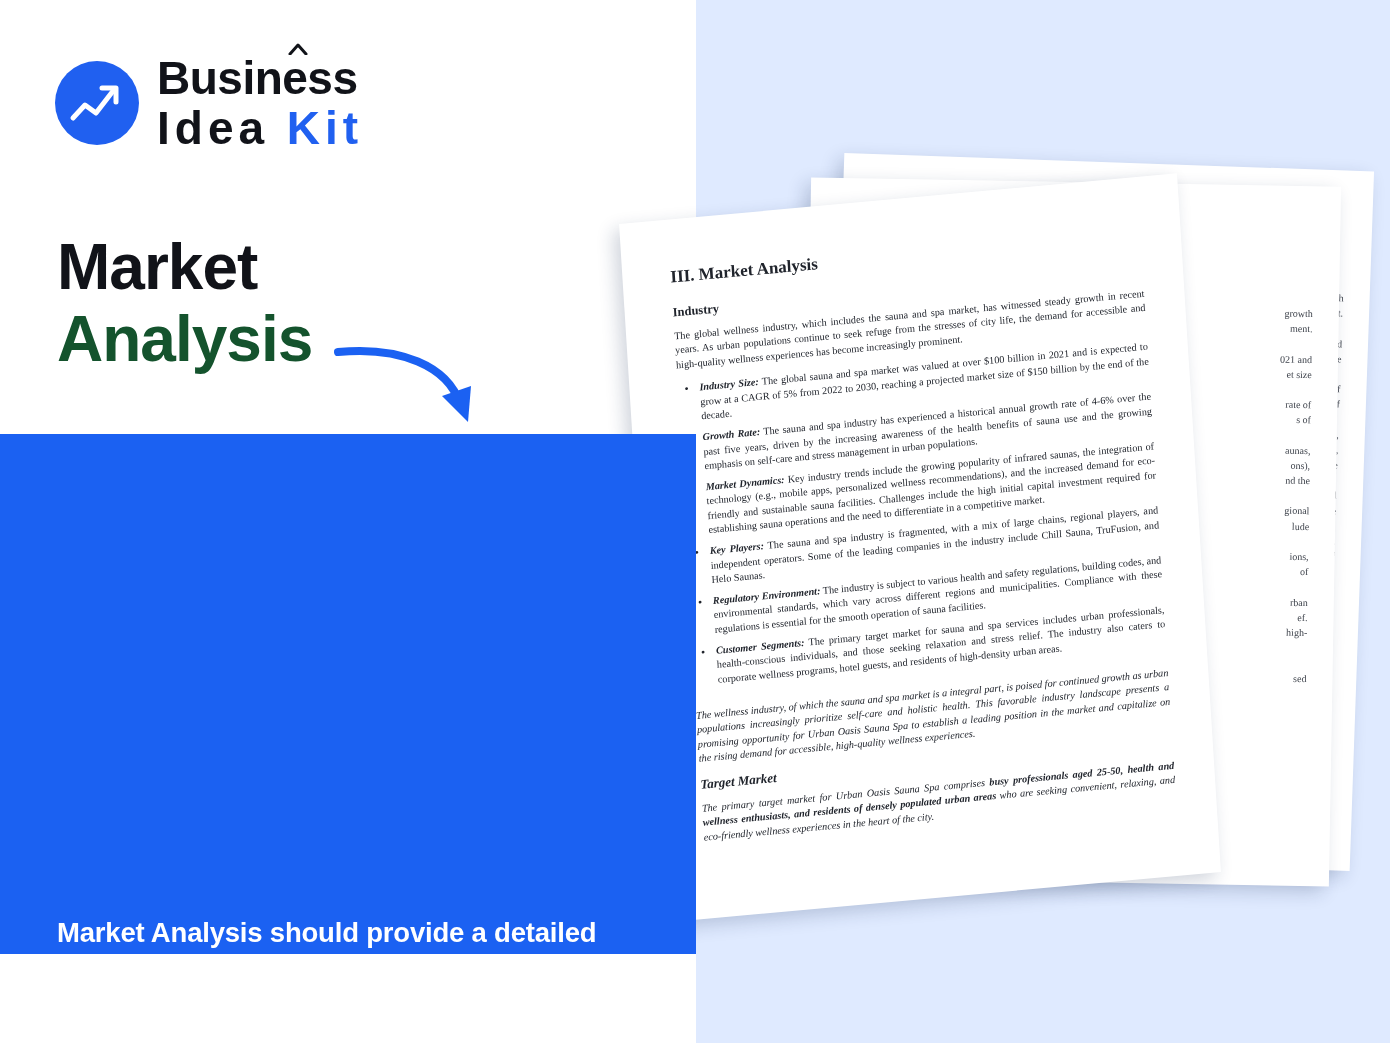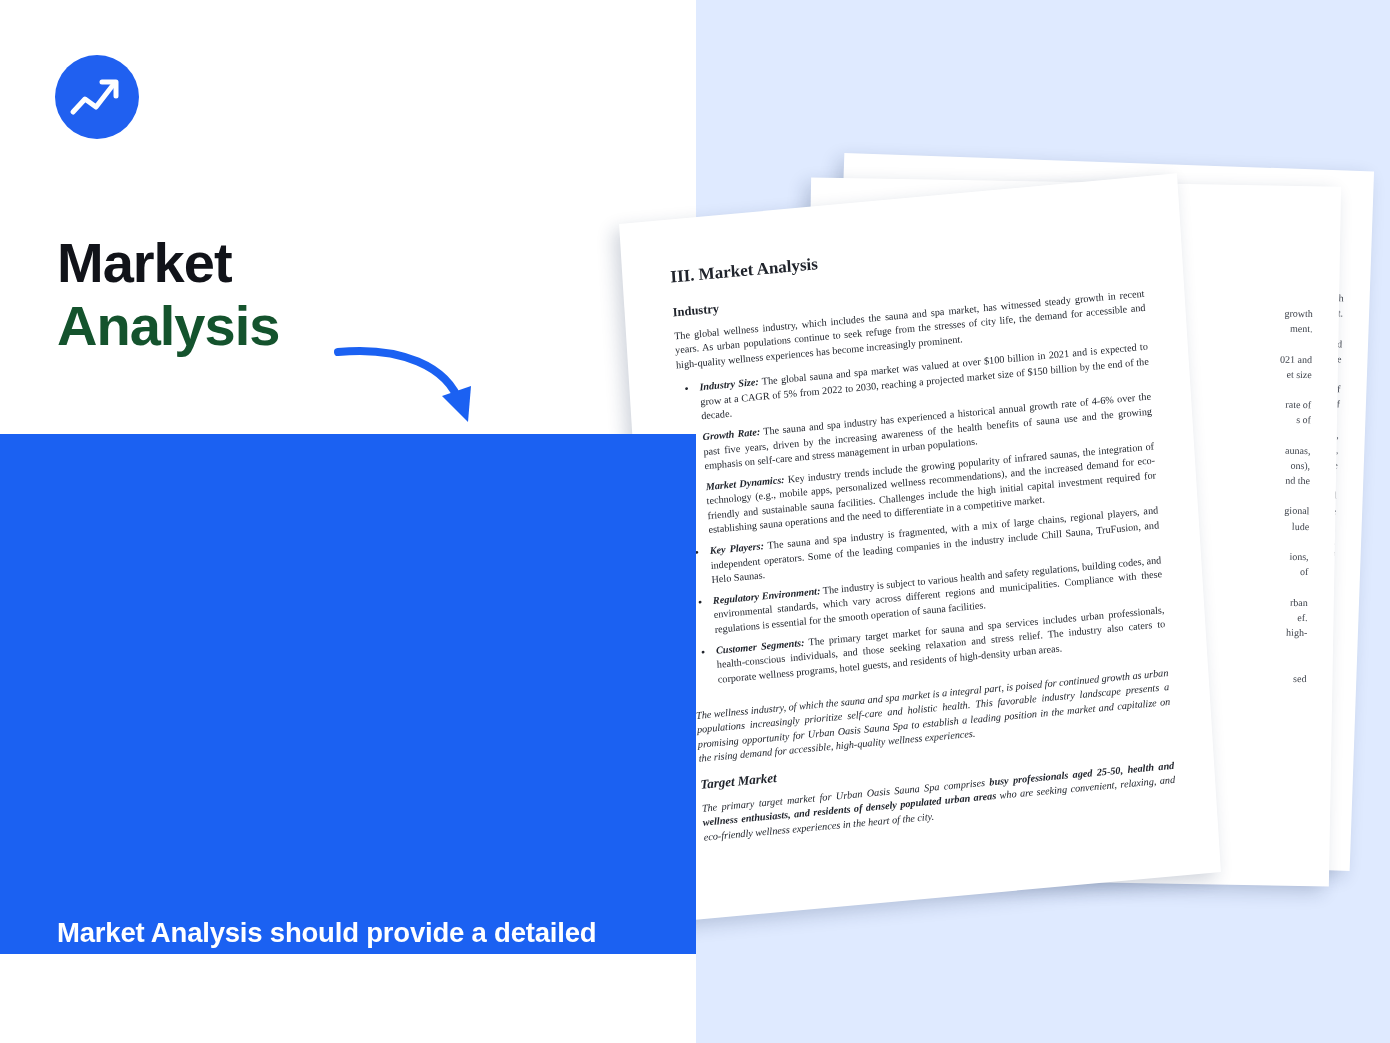--- a/index.html
+++ b/index.html
@@ -60,21 +60,21 @@
   .logo-line2 .kit { color: #2060f0; }
   .hat {
     position: absolute;
     left: 131px; top: -12px;
     width: 20px; height: 12px;
   }
   
   .headline {
     position: absolute;
     left: 57px; top: 232px;
-    font-size: 56px; font-weight: bold;
+    font-size: 64px; font-weight: bold;
     line-height: 1.12;
     letter-spacing: -1px;
   }
   .headline .l1 { color: #111319; display: block; }
   .headline .l2 { color: #14532d; display: block; }
   
   .arrow {
     position: absolute;
     left: 330px; top: 330px;
     width: 160px; height: 110px;
@@ -286,20 +286,29 @@
     </div>
   </div>
 
   <div class="logo">
     <div class="logo-mark">
       <svg width="84" height="84" viewBox="0 0 84 84">
         <polyline points="18,57 30,44 41,52 58,30" fill="none" stroke="#ffffff" stroke-width="5" stroke-linecap="round" stroke-linejoin="round"></polyline>
         <polyline points="47,27 61,27 61,41" fill="none" stroke="#ffffff" stroke-width="5" stroke-linecap="round" stroke-linejoin="round"></polyline>
       </svg>
     </div>
+    <div class="logo-text">
+      <div class="logo-line1">
+        <span>Business</span>
+        <svg class="hat" viewBox="0 0 20 12">
+          <polyline points="2,11 10,2 18,11" fill="none" stroke="#111319" stroke-width="3" stroke-linecap="round" stroke-linejoin="round"></polyline>
+        </svg>
+      </div>
+      <div class="logo-line2"><span>Idea </span><span class="kit">Kit</span></div>
+    </div>
   </div>
 
   <div class="headline">
     <span class="l1">Market</span>
     <span class="l2">Analysis</span>
   </div>
 
   <svg class="arrow" viewBox="0 0 160 110">
     <path d="M8,22 C70,16 118,36 130,74" fill="none" stroke="#1b61f2" stroke-width="8" stroke-linecap="round"></path>
     <polygon points="112,66 138,92 141,56" fill="#1b61f2"></polygon>

